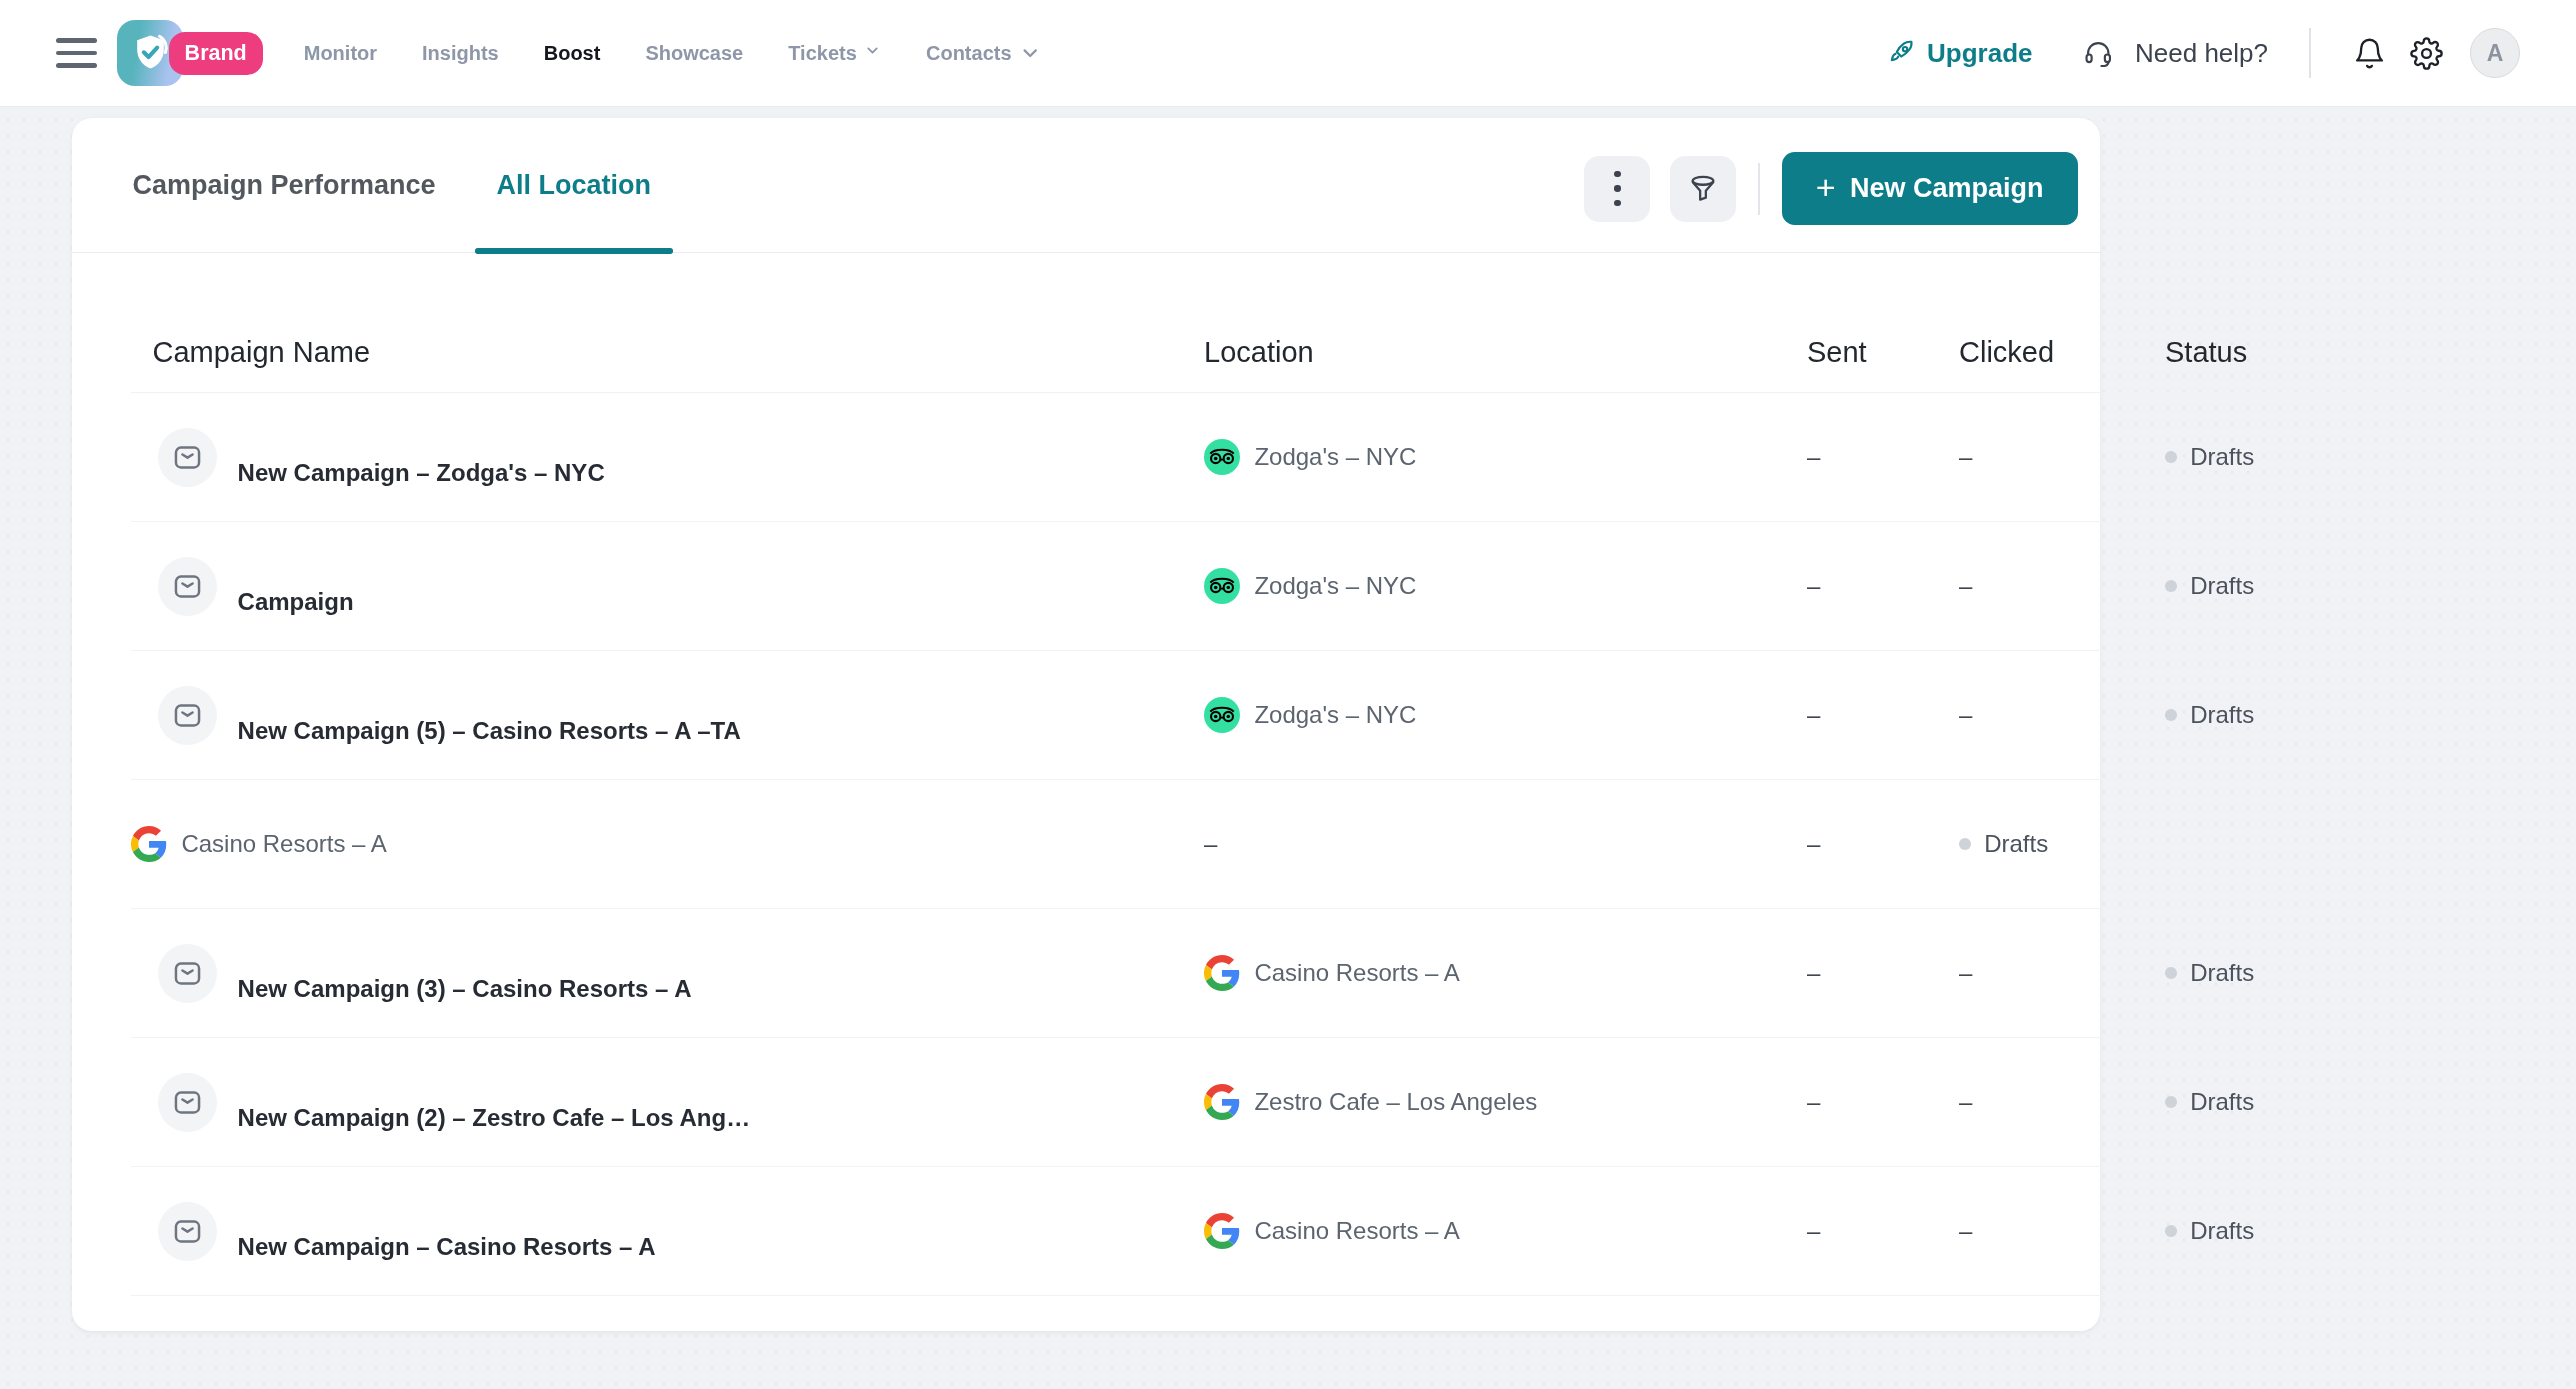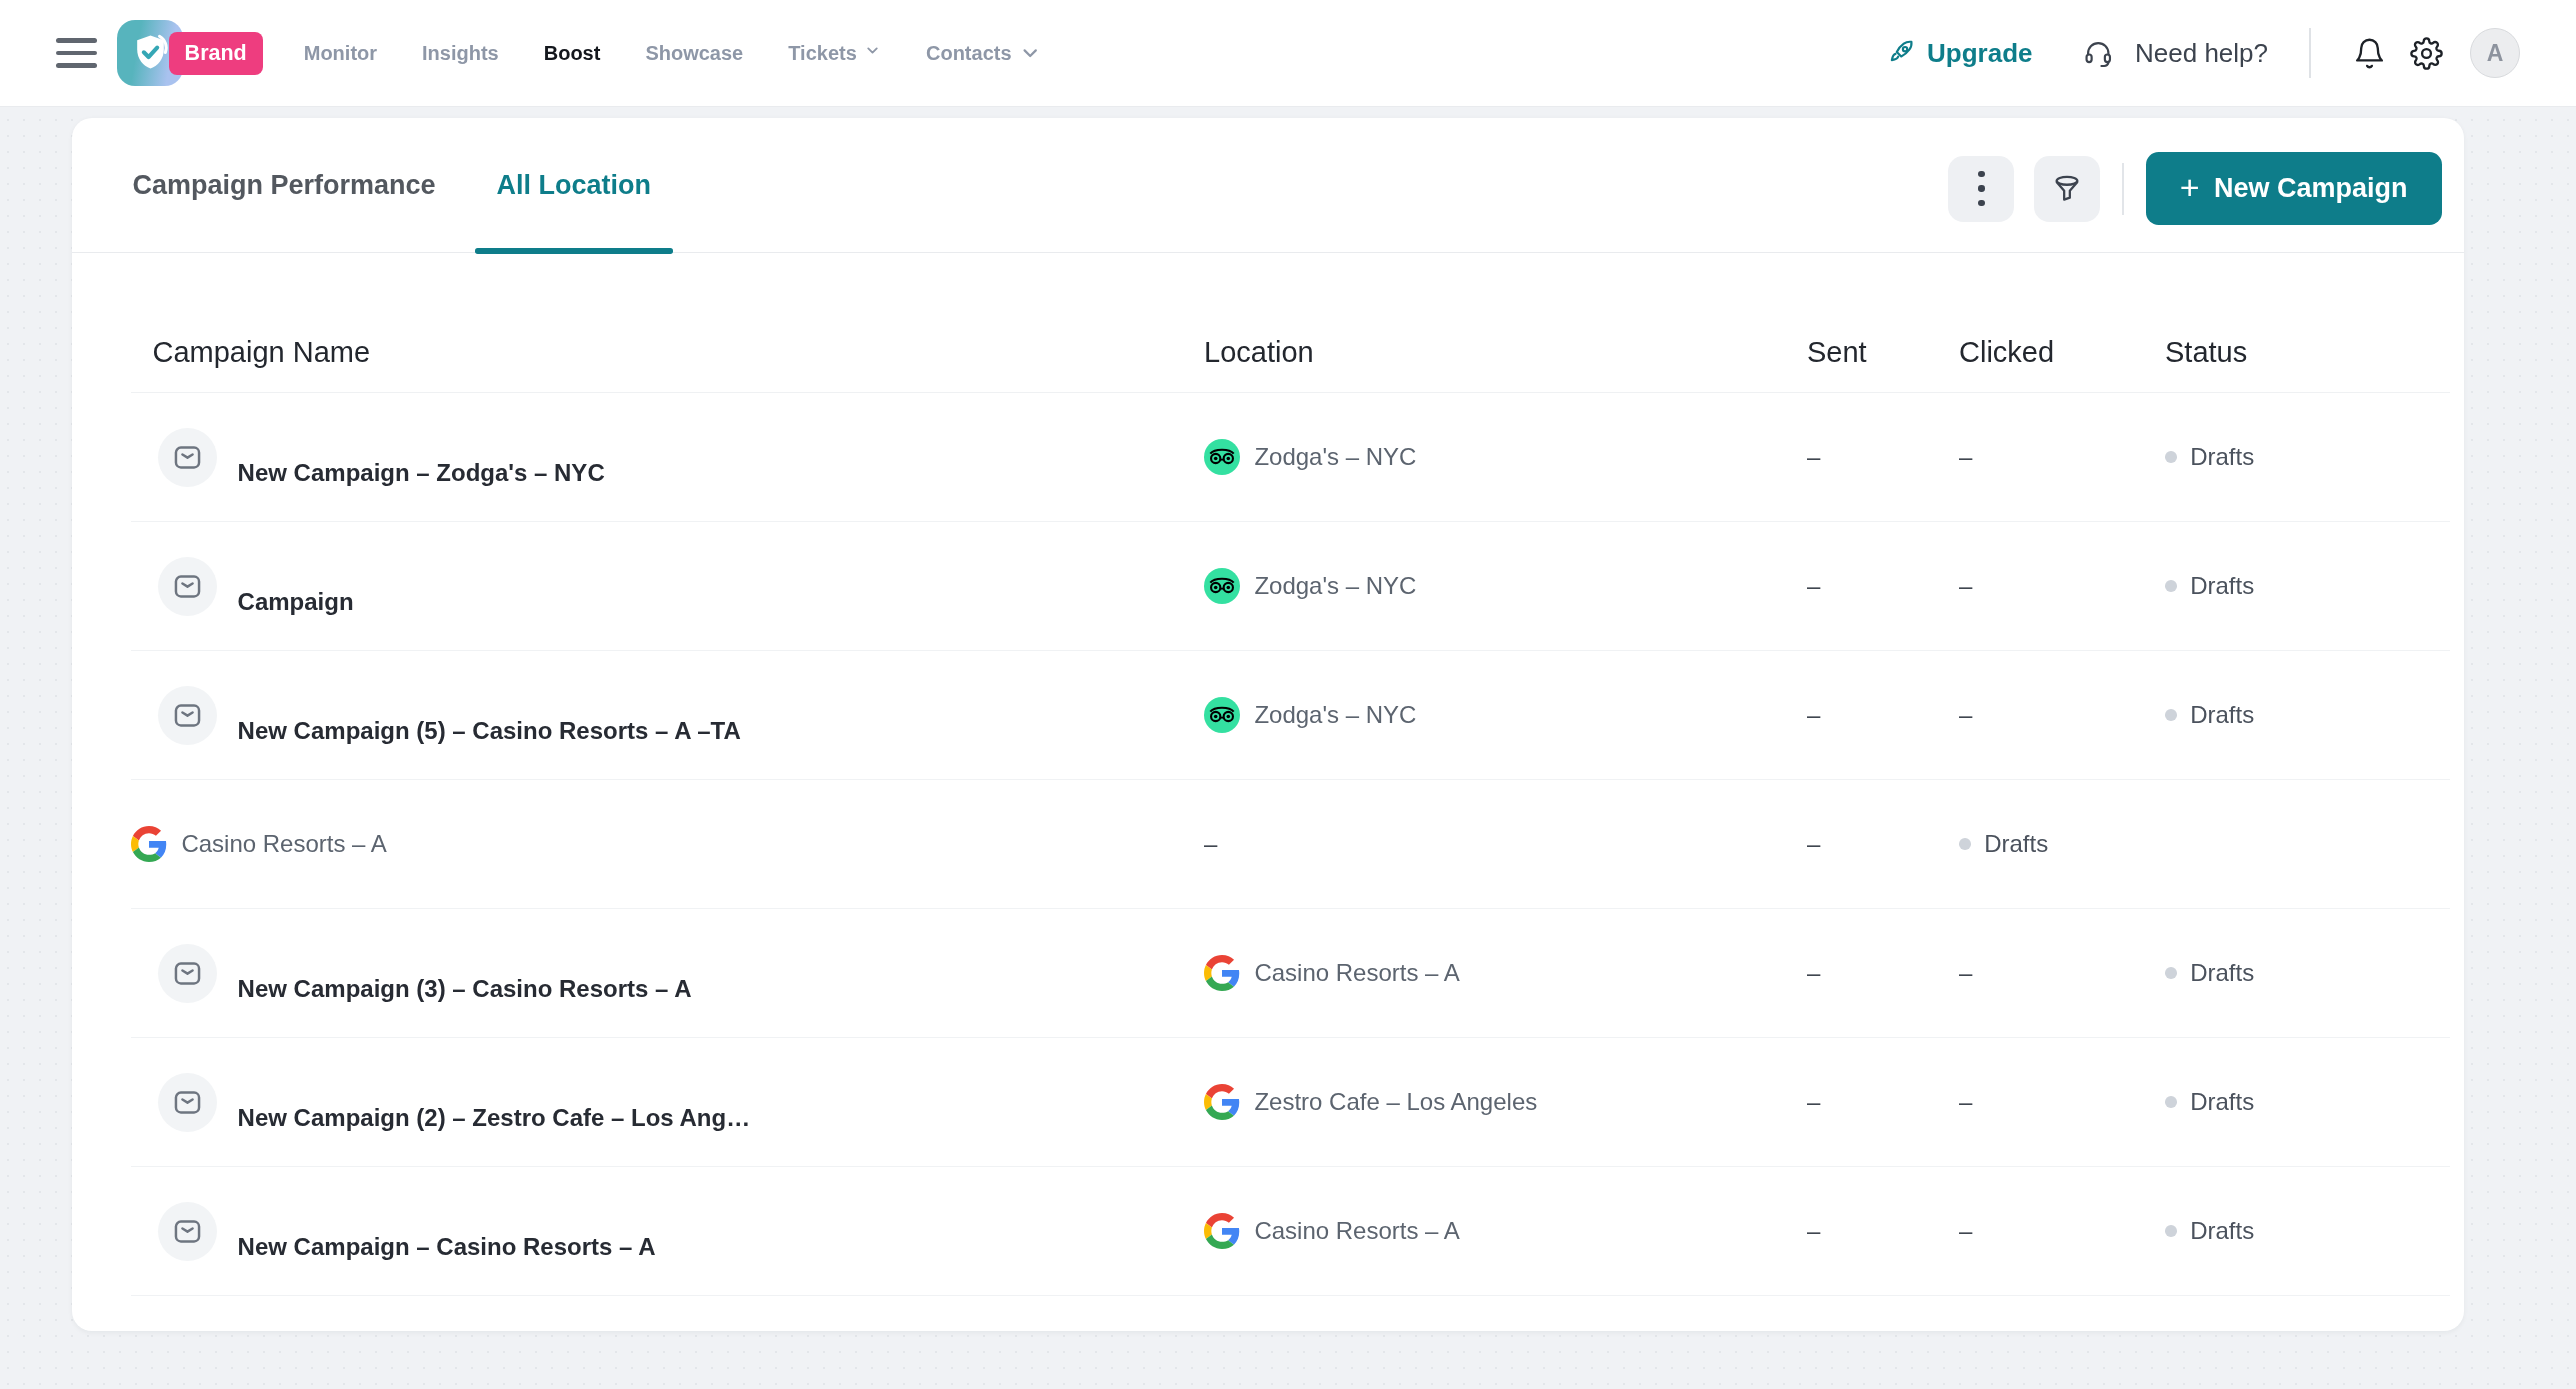--- a/index.html
+++ b/index.html
@@ -30,21 +30,21 @@
     width:66px; height:66px; border-radius:18px;
     background:linear-gradient(100deg,#57b4bd 32%,#a9c2ef 78%);
     display:flex; align-items:center; justify-content:center;
     position:relative; z-index:1;
   }
   .logo-square svg{ width:47px; height:47px; }
   .brand-badge{
     margin-left:-14.4px; z-index:2;
     background:var(--pink); color:#fff;
     font-size:21.5px; font-weight:700;
-    padding:9px 16px; border-radius:8px;
+    padding:9px 16px; border-radius:16px;
   }
   .nav-items{ display:flex; align-items:center; margin-left:41px; gap:45px; }
   .nav-item{
     font-size:20px; font-weight:600; color:#8e97a7;
     display:flex; align-items:flex-start; gap:7.2px; cursor:pointer; white-space:nowrap;
   }
   .nav-item.active{ color:#14171d; font-weight:700; }
   .nav-item svg{ color:#8e97a7; }
   .nav-right{ margin-left:auto; display:flex; align-items:center; }
   .upgrade{ display:flex; align-items:center; gap:10.8px; color:var(--accent);
@@ -56,21 +56,21 @@
     width:41px; height:41px; margin-right:16px; cursor:pointer; color:#1d2127; }
   .avatar{
     width:50px; height:50px; border-radius:50%;
     background:#ecedef; border:1.8px solid #d8dadd;
     display:flex; align-items:center; justify-content:center;
     font-size:23px; font-weight:600; color:#8d939e; margin-left:7.2px; cursor:pointer;
   }
 
   
   .card{
-    position:absolute; left:72px; top:118px; width:2392px; height:1213px;
+    position:absolute; left:72px; top:118px; width:2028px; height:1213px;
     background:#ffffff; border-radius:20px;
     box-shadow:0 1.8px 5.4px rgba(20,30,40,.05);
   }
   .tabbar{
     position:relative; height:135px; border-bottom:1.8px solid #e9ebee;
     display:flex; align-items:stretch; padding-left:39px;
   }
   .tab{
     position:relative; display:flex; align-items:center;
     padding:0 21.5px; margin-right:18px;

